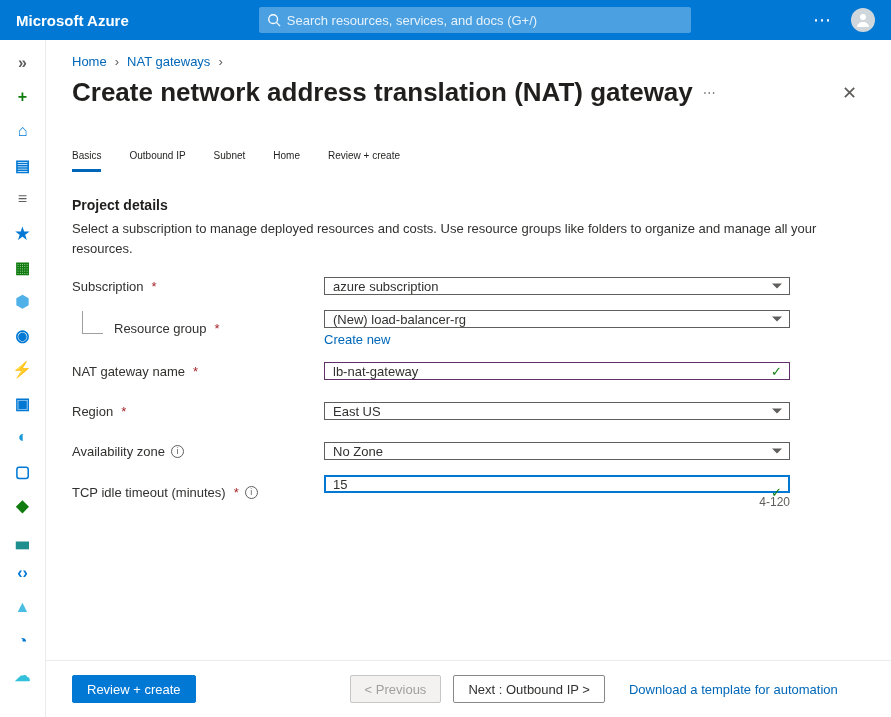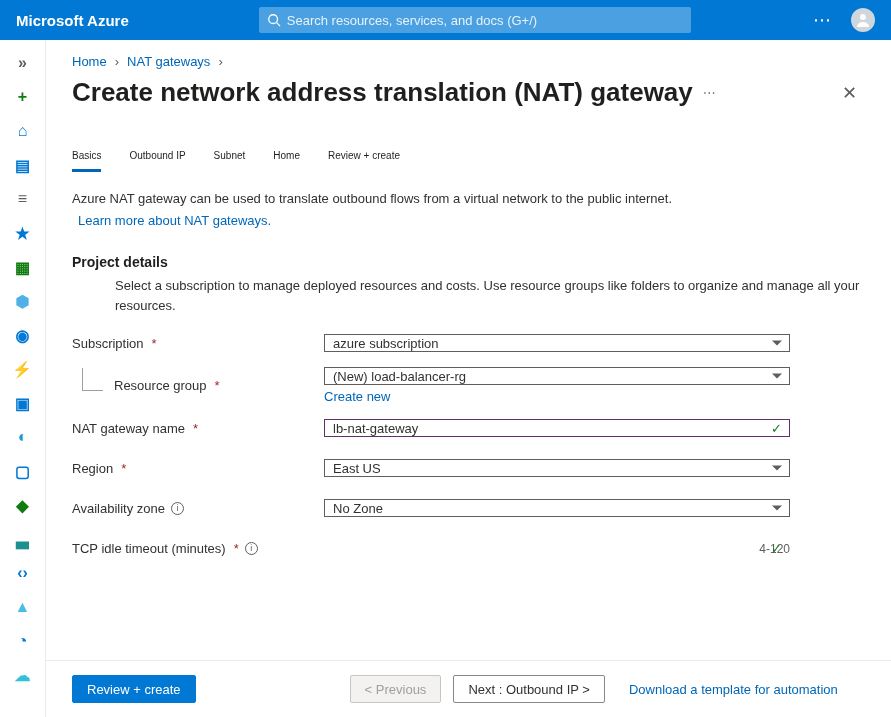--- a/index.html
+++ b/index.html
@@ -35,21 +35,21 @@
   .scroll-area { flex:1; overflow-y:auto; padding:0 26px 20px; }
 
   .tabs { display:flex; gap:28px; margin-top:28px; border-bottom:1px solid transparent;}
   .tab { font-size:10px; color:#201f1e; padding:4px 0 8px; cursor:pointer; border-bottom:3px solid transparent;}
   .tab.active { border-bottom-color:#0067b8; font-weight:400;}
 
   .intro { margin-top:16px; font-size:13px; line-height:1.5; color:#323130; }
   .learn-link { color:#0067b8; text-decoration:none; display:inline-block; margin-top:2px; margin-left:6px; }
 
   .section-title { font-size:14px; font-weight:600; margin-top:24px; margin-bottom:6px; color:#201f1e;}
-  .section-desc { font-size:13px; color:#323130; line-height:1.5; margin-bottom:12px;margin-left:43px;}
+  .section-desc { font-size:13px; color:#323130; line-height:1.5; margin-bottom:12px;}
 
   .form-row { display:flex; align-items:center; min-height:32px; margin-top:8px;}
   .form-label { width:252px; font-size:13px; color:#323130; display:flex; align-items:center; gap:6px;}
   .form-label.indent { padding-left:42px; position:relative;}
   .form-label.indent::before { content:""; position:absolute; left:10px; top:-10px; width:20px; height:22px; border-left:1px solid #a19f9d; border-bottom:1px solid #a19f9d; }
   .req { color:#a4262c; margin-left:2px;}
   .info-icon { width:13px; height:13px; border:1px solid #605e5c; border-radius:50%; display:inline-flex; align-items:center; justify-content:center; font-size:9px; color:#605e5c; cursor:pointer;}
 
   .ctrl { flex:0 0 466px; position:relative;}
   .select, .textinput { width:100%; height:18px; border:1px solid #605e5c; background:#fff; padding:0 28px 0 8px; font-size:13px; color:#323130; outline:none; }
@@ -132,24 +132,20 @@
 
     <div class="scroll-area">
       <div class="tabs">
         <div class="tab active">Basics</div>
         <div class="tab">Outbound IP</div>
         <div class="tab">Subnet</div>
         <div class="tab">Home</div>
         <div class="tab">Review + create</div>
       </div>
 
-      <p class="intro">
-        <span>Azure NAT gateway can be used to translate outbound flows from a virtual network to the public internet.</span><br>
-        <a href="#" class="learn-link">Learn more about NAT gateways.</a>
-      </p>
 
       <div class="section-title">Project details</div>
       <p class="section-desc">Select a subscription to manage deployed resources and costs. Use resource groups like folders to organize and manage all your resources.</p>
 
       <div class="form-row">
         <div class="form-label">
           <span>Subscription</span>
             <span class="req">*</span>
         </div>
         <div class="ctrl select-wrap">
@@ -202,20 +198,21 @@
         </div>
       </div>
 
       <div class="form-row">
         <div class="form-label">
           <span>TCP idle timeout (minutes)</span>
             <span class="req">*</span>
           <span class="info-icon">i</span>
         </div>
         <div class="ctrl">
+          <input class="textinput focused" value="15" style="">
           <span class="valid-check">✓</span>
           <div class="range-hint">4-120</div>
         </div>
       </div>
     </div>
 
     <div class="footer">
       <button class="btn btn-primary">Review + create</button>
       <div class="footer-gap"></div>
       <button class="btn btn-disabled">&lt; Previous</button>

